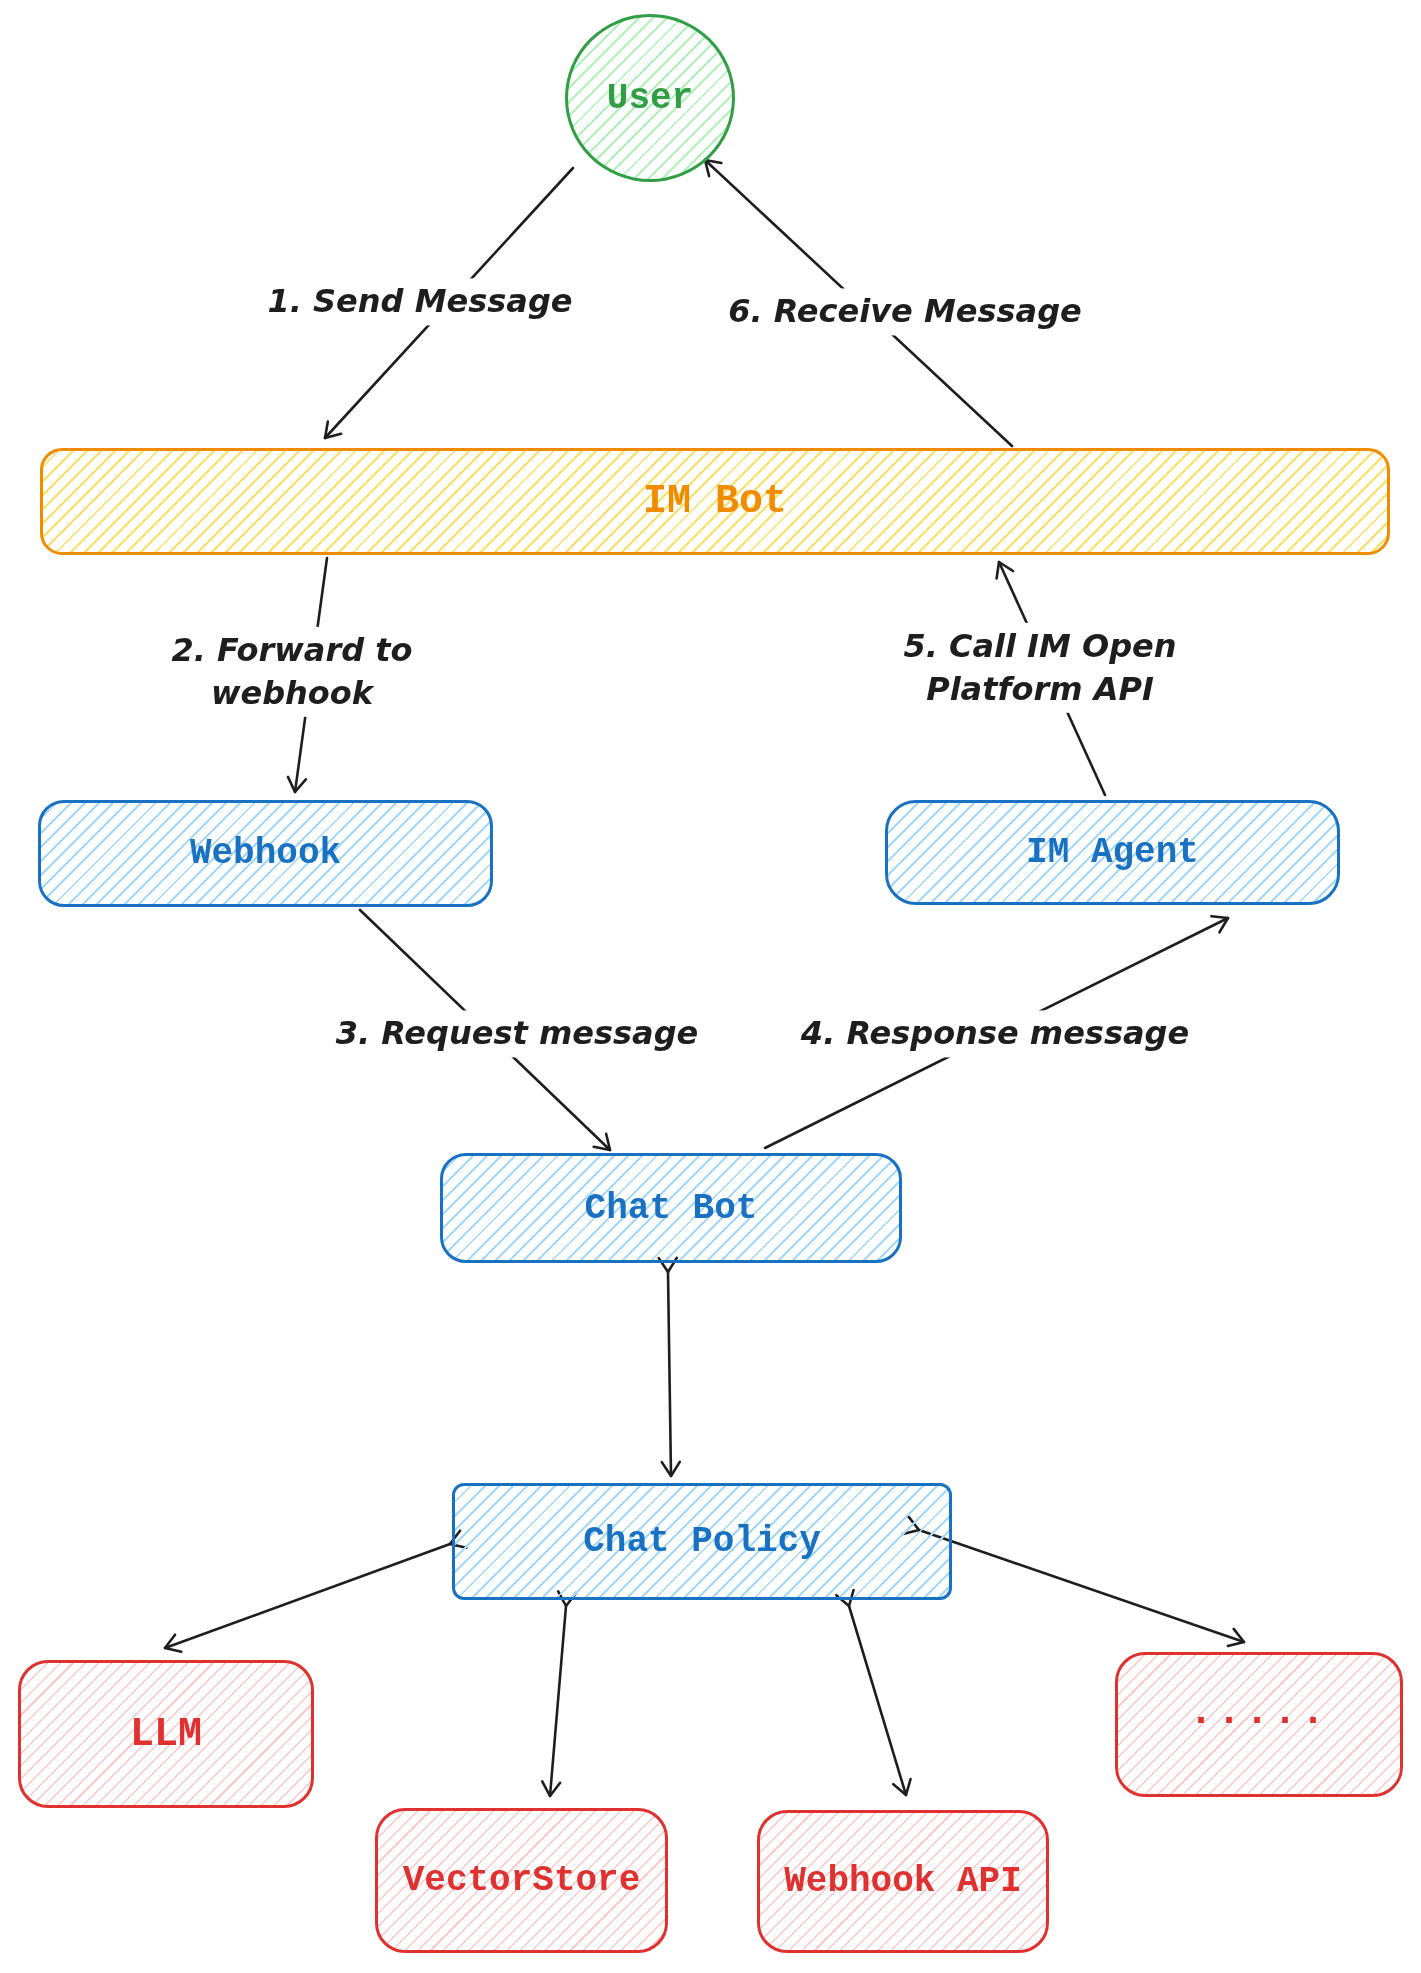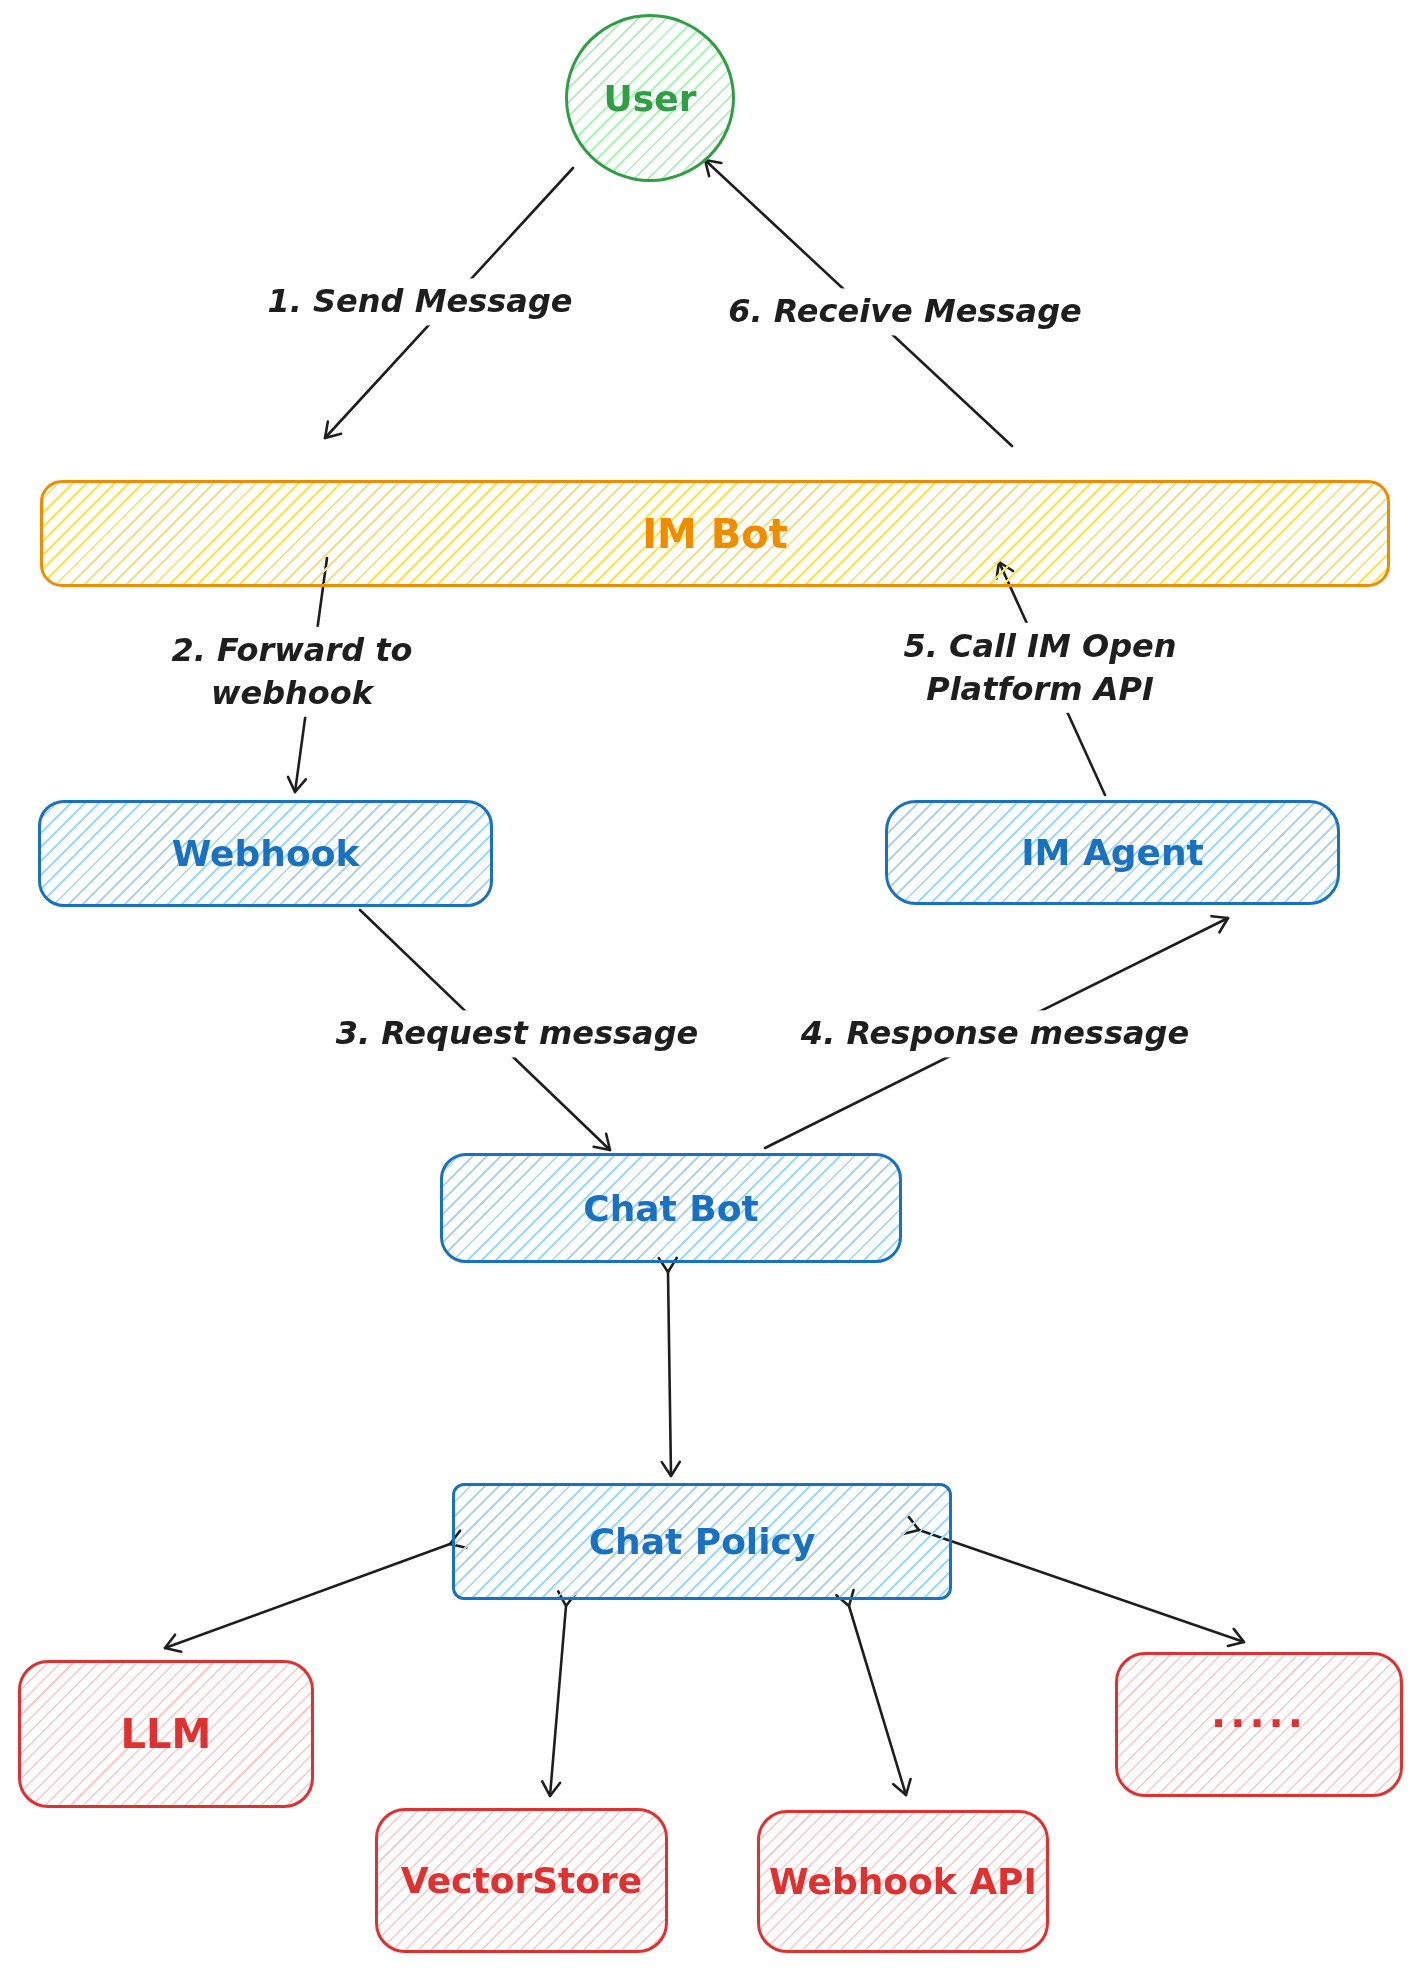--- a/index.html
+++ b/index.html
@@ -11,30 +11,29 @@
     overflow:hidden;
   }
   svg.edges{position:absolute;left:0;top:0;width:1421px;height:1973px;}
   .node{
     position:absolute;
     display:flex;align-items:center;justify-content:center;
     box-sizing:border-box;
     border-radius:18px;
     font-weight:bold;
   }
-  .node .lbl{white-space:nowrap;}
+  .node .lbl{white-space:nowrap;font-family:Liberation Mono, monospace;}
   
   .green{
     border:3px solid #2f9e44;color:#2f9e44;
     background:repeating-linear-gradient(135deg,#b2f2bb 0,#b2f2bb 2px,transparent 2px,transparent 10px);
   }
   .orange{
     border:3px solid #f08c00;color:#f08c00;
     background:repeating-linear-gradient(135deg,#ffe066 0,#ffe066 2px,transparent 2px,transparent 10px);
-    margin-top:32px;
   }
   .blue{
     border:3px solid #1971c2;color:#1971c2;
     background:repeating-linear-gradient(135deg,#a5d8ff 0,#a5d8ff 2px,transparent 2px,transparent 10px);
   }
   .red{
     border:3px solid #e03131;color:#e03131;
     background:repeating-linear-gradient(135deg,#ffc9c9 0,#ffc9c9 1.5px,transparent 1.5px,transparent 9px);
   }
   .circle{border-radius:50%;}

